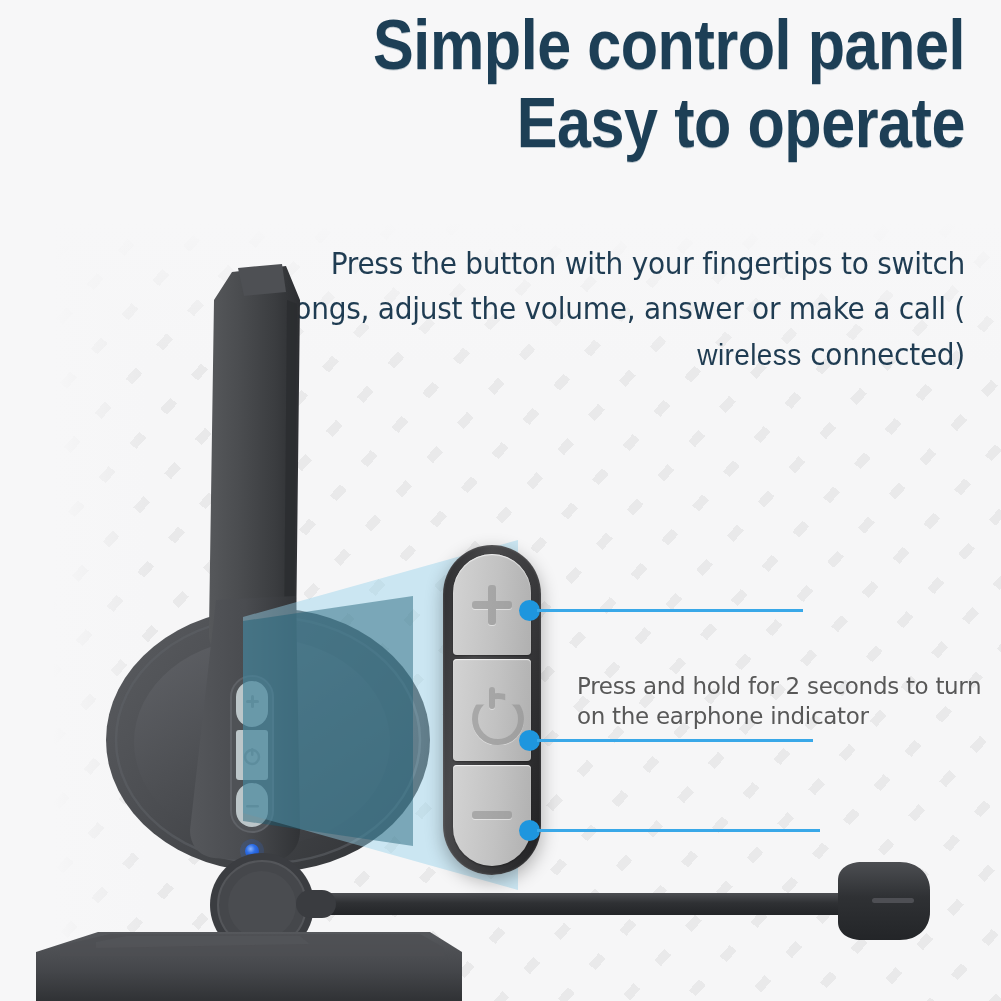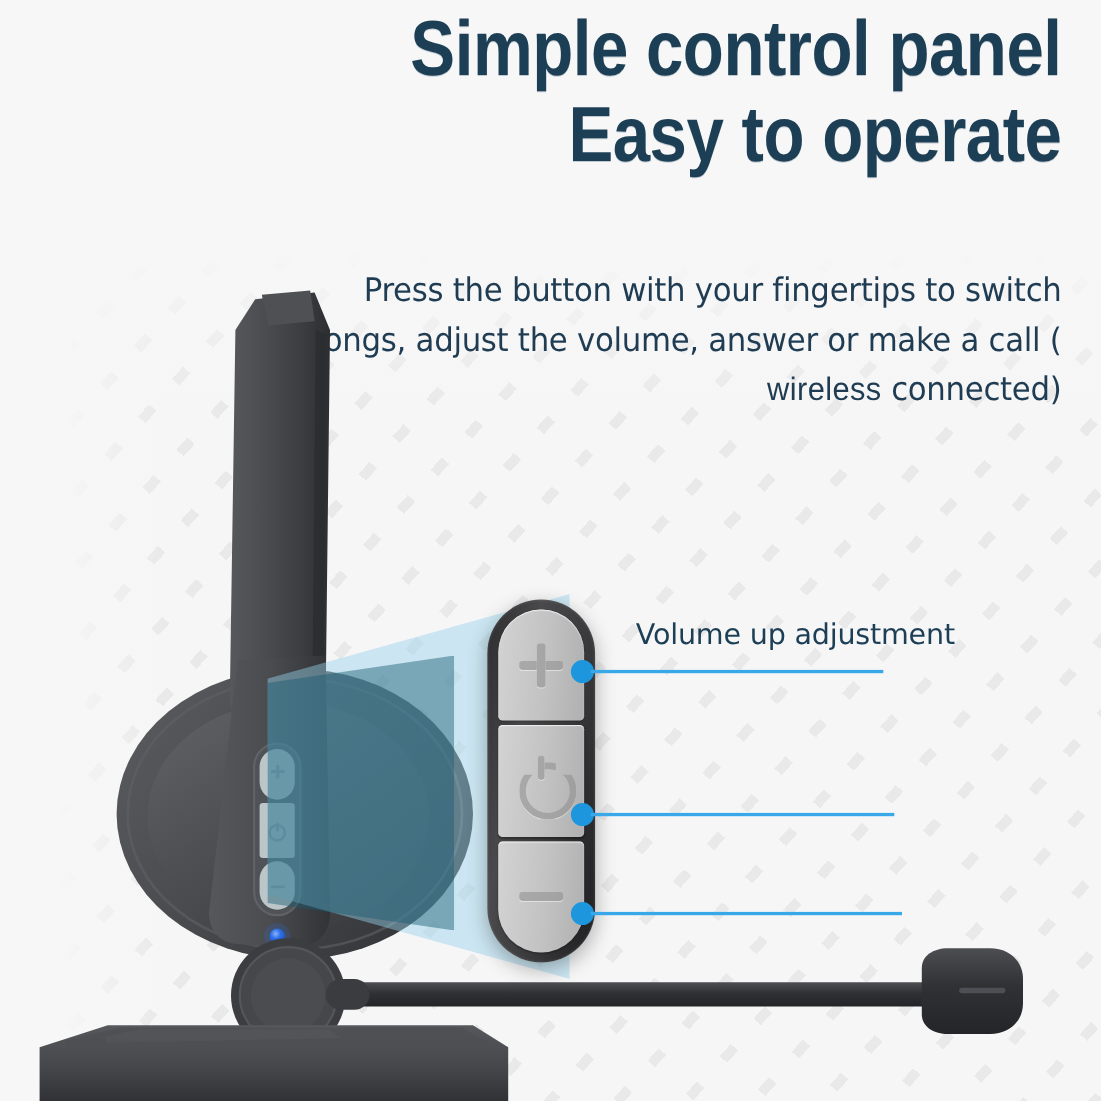--- a/index.html
+++ b/index.html
@@ -319,21 +319,21 @@
           <span class="stem"></span>
       </span>
     </div>
     <div class="cap-btn bot">
       <span class="glyph-minus"></span>
     </div>
   </div>
 
   <div class="dot" style="left:519px; top:600px;"></div>
   <div class="lead" style="left:537px; top:609px; width:266px;"></div>
-  <div class="callout-title" style="left:578px; top:562px;">Volume up adjustment</div>
 
   <div class="dot" style="left:519px; top:730px;"></div>
   <div class="lead" style="left:537px; top:739px; width:276px;"></div>
+  <div class="callout-desc" style="left:577px; top:671px;">Press and hold for 2 seconds to turn on the earphone indicator</div>
 
   <div class="dot" style="left:519px; top:820px;"></div>
   <div class="lead" style="left:537px; top:829px; width:283px;"></div>
 
 </div>
 
 </body></html>

